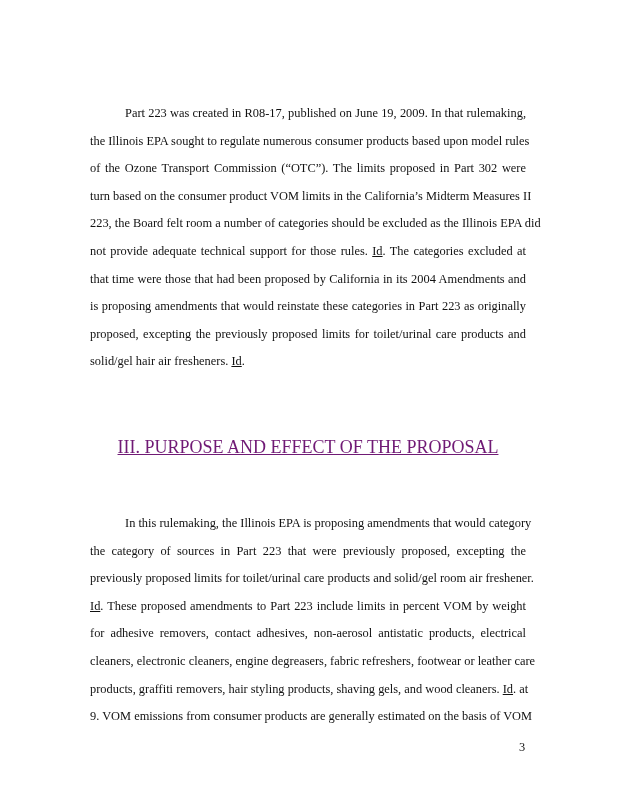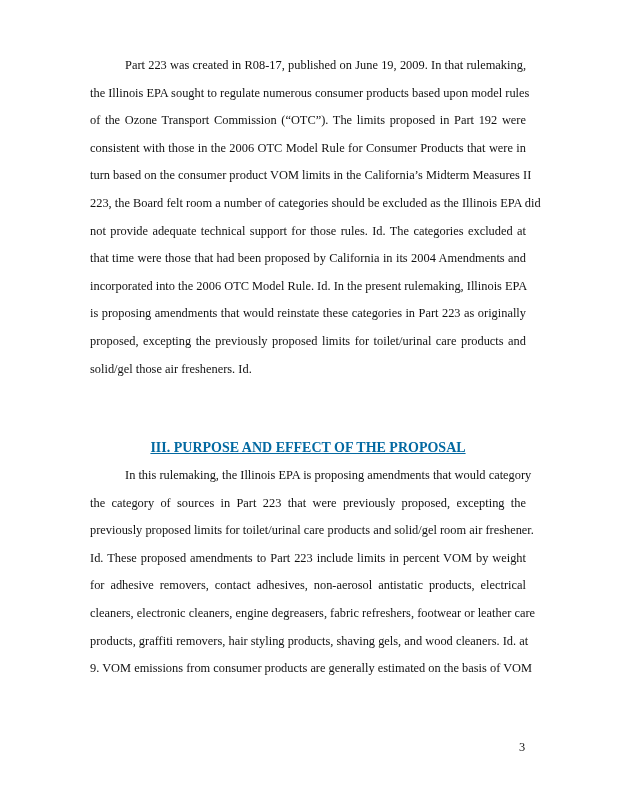--- a/index.html
+++ b/index.html
@@ -1,54 +1,52 @@
 <!DOCTYPE html>
 <html><head>
 <meta charset="utf-8">
 <style>
   html, body { margin: 0; padding: 0; background: #ffffff; }
   body { width: 619px; height: 800px; position: relative; overflow: hidden; }
   .page { position: absolute; left: 0; top: 0; width: 619px; height: 800px; background: #fff; }
   .text {
     position: absolute; left: 90px; width: 436px;
-    font-family: "Liberation Serif", serif; font-size: 12.4px; color: #111;
+    font-family: "Liberation Serif", serif; font-size: 12.4px; color: #111; margin-top: 48px;
   }
   .line { height: 27.6px; line-height: 27.6px; white-space: nowrap; text-align: justify; text-align-last: justify; }
   .line.last { text-align-last: left; }
   .line.indent { padding-left: 35px; }
-  .u { }
+  .u { text-decoration: underline; }
   .heading {
     position: absolute; left: 90px; width: 436px; top: 434px; text-align: center;
-    font-family: "Liberation Serif", serif; font-weight: bold; font-size: 14px; color: #0369a1;
+    font-family: "Liberation Serif", serif; font-weight: normal; font-size: 18px; color: #701a75;
     line-height: 27.6px;
   }
   .heading span { text-decoration: underline; }
   .pagenum {
     position: absolute; left: 519px; top: 740px;
     font-family: "Liberation Serif", serif; font-size: 12.4px; color: #111;
   }
 </style>
 </head>
 <body>
 
 <div class="page">
 
   <div class="text" style="top:52px;">
     <div class="line indent">Part 223 was created in R08-17, published on June 19, 2009.  In that rulemaking,</div>
     <div class="line">the Illinois EPA sought to regulate numerous consumer products based upon model rules</div>
-    <div class="line">of the Ozone Transport Commission (“OTC”).  The limits proposed in Part 192 were</div>
-    <div class="line">consistent with those in the 2006 OTC Model Rule for Consumer Products that were in</div>
+    <div class="line">of the Ozone Transport Commission (“OTC”).  The limits proposed in Part 302 were</div>
     <div class="line">turn based on the consumer product VOM limits in the California’s Midterm Measures II</div>
     <div class="line">223, the Board felt room a number of categories should be excluded as the Illinois EPA did</div>
     <div class="line"><span>not provide adequate technical support for those rules.  </span><span class="u">Id</span><span>.  The categories excluded at</span></div>
     <div class="line">that time were those that had been proposed by California in its 2004 Amendments and</div>
-    <div class="line">incorporated into the 2006 OTC Model Rule.  Id.  In the present rulemaking, Illinois EPA</div>
     <div class="line">is proposing amendments that would reinstate these categories in Part 223 as originally</div>
     <div class="line">proposed, excepting the previously proposed limits for toilet/urinal care products and</div>
-    <div class="line last"><span>solid/gel those air fresheners. </span><span class="u">Id</span><span>.</span></div>
+    <div class="line last"><span>solid/gel hair air fresheners. </span><span class="u">Id</span><span>.</span></div>
   </div>
 
   <div class="heading"><span>III. PURPOSE AND EFFECT OF THE PROPOSAL</span></div>
 
   <div class="text" style="top:462px;">
     <div class="line indent">In this rulemaking, the Illinois EPA is proposing amendments that would category</div>
     <div class="line">the category of sources in Part 223 that were previously proposed, excepting the</div>
     <div class="line">previously proposed limits for toilet/urinal care products and solid/gel room air freshener.</div>
     <div class="line"><span class="u">Id</span><span>.    These proposed amendments to Part 223 include limits in percent VOM by weight</span></div>
     <div class="line">for adhesive removers, contact adhesives, non-aerosol antistatic products, electrical</div>

